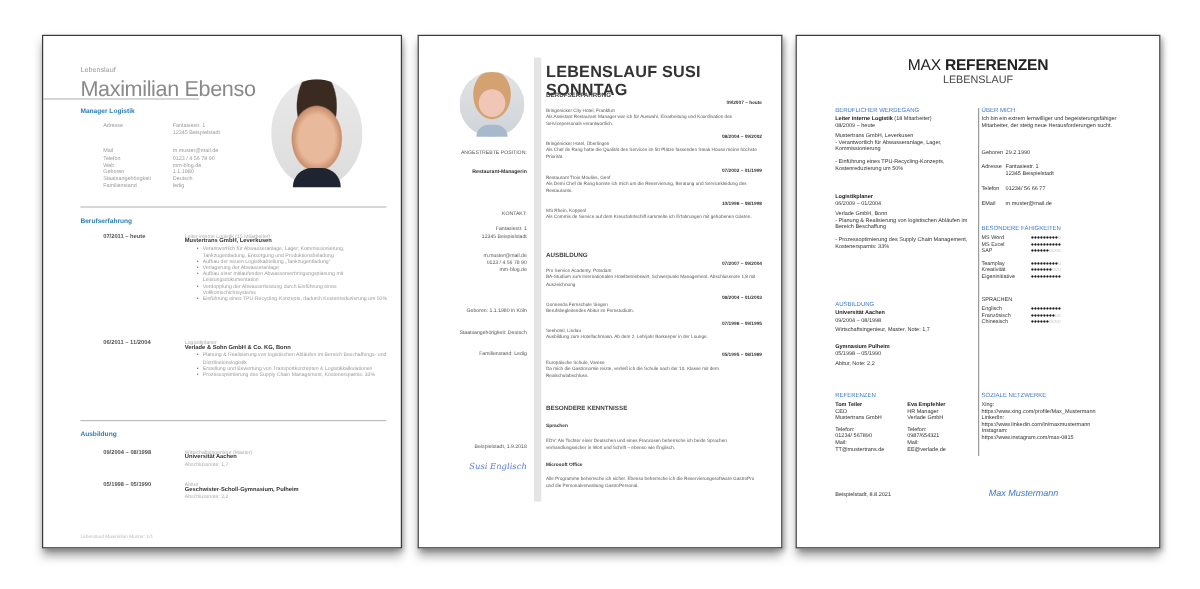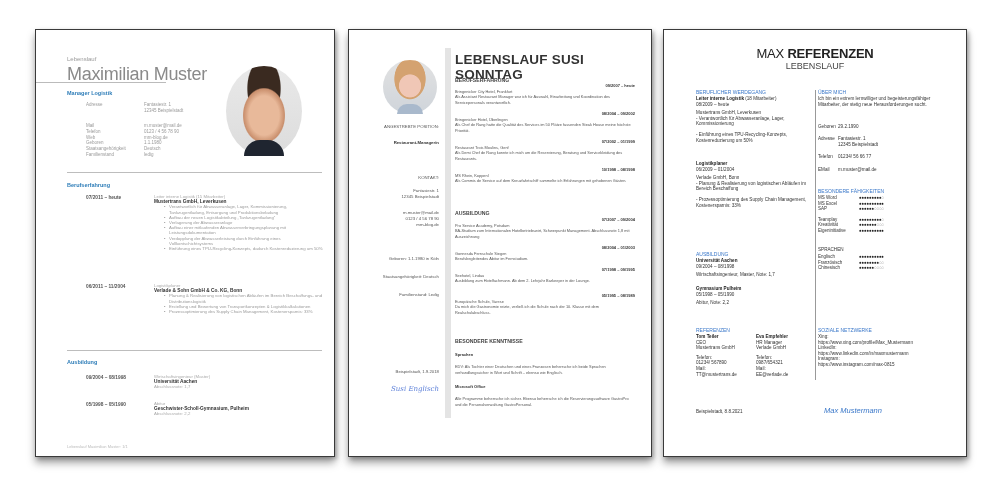--- a/index.html
+++ b/index.html
@@ -73,21 +73,21 @@
   #p3 .dots .on { color: #222; }
   #p3 .dots .off { color: #999; }
   #p3 .place { position: absolute; left: 32px; top: 379px; font-size: 4.6px; color: #333; }
   #p3 .sig { position: absolute; left: 160px; top: 376px; font-size: 7.5px; color: #3b78c9; font-style: italic; }
 </style>
 </head>
 <body>
 
 <div class="page" id="p1">
   <div class="kicker">Lebenslauf</div>
-  <div class="name">Maximilian Muster</div>
+  <div class="name">Maximilian Ebenso</div>
   <div class="name-rule"></div>
   <div class="role">Manager Logistik</div>
   <div class="photo"></div>
 
   <div class="info" style="top:72px">
     <div><span class="k">Adresse</span><span>Fantasiestr. 1</span></div>
     <div><span class="k"></span><span>12345 Beispielstadt</span></div>
   </div>
   <div class="info" style="top:93px">
     <div><span class="k">Mail</span><span>m.muster@mail.de</span></div>

